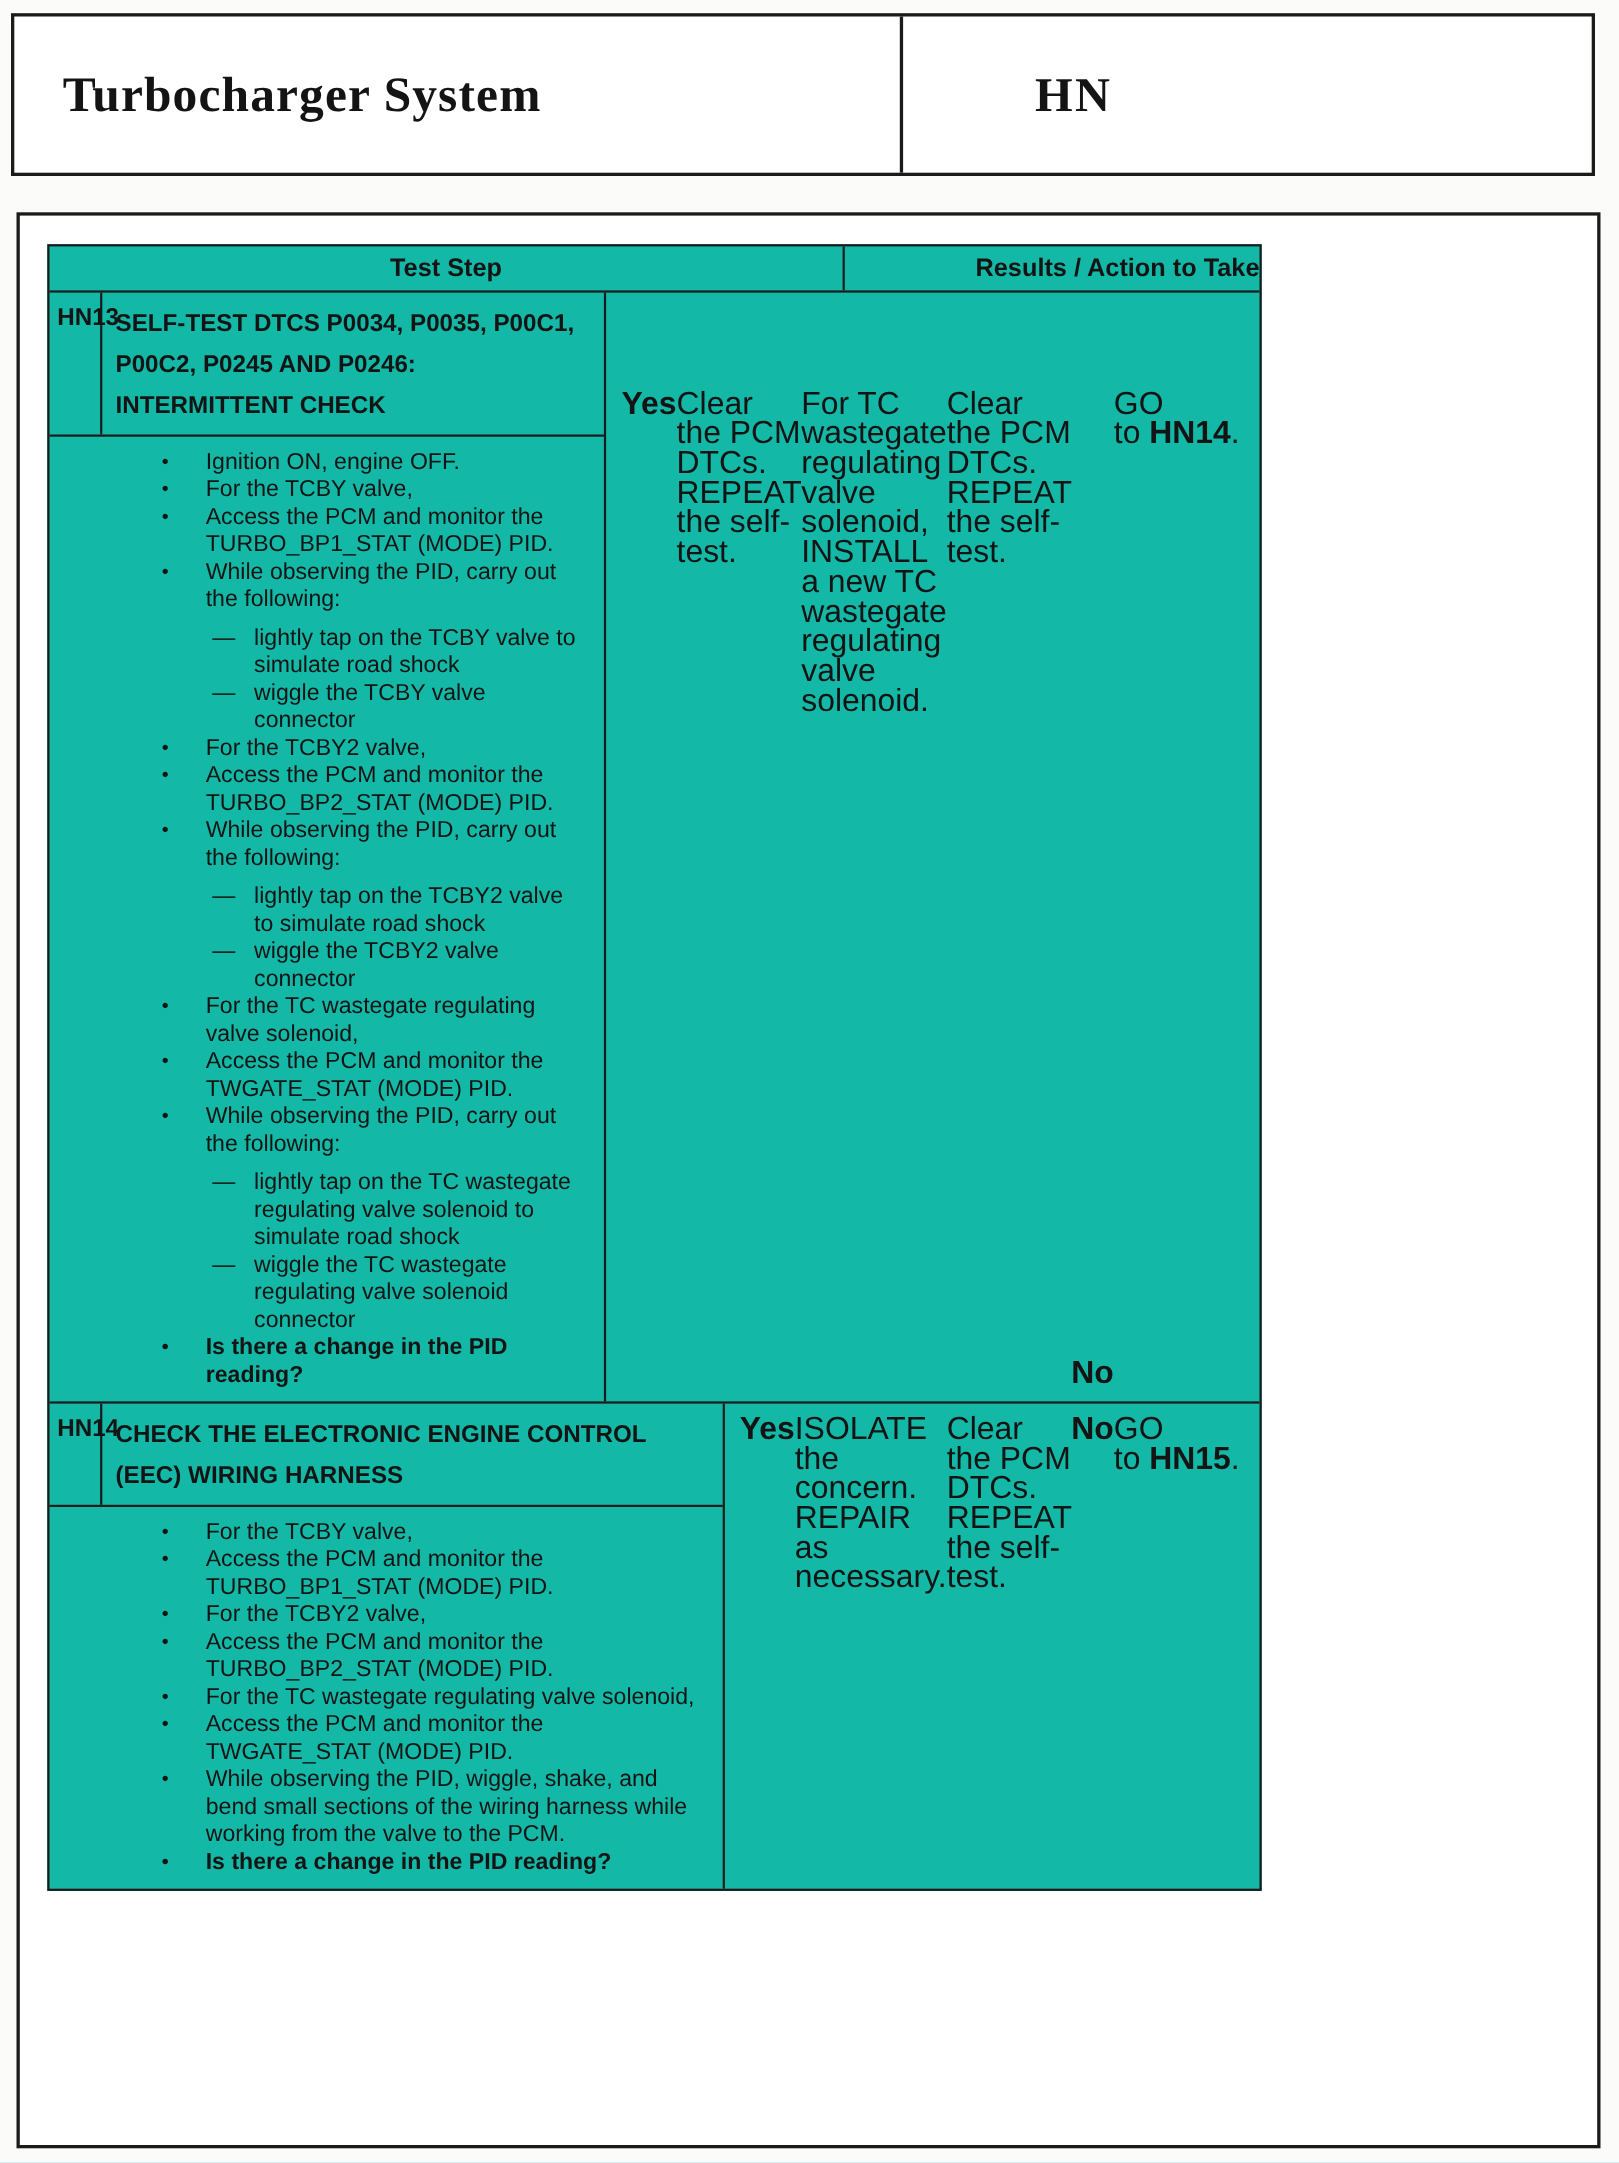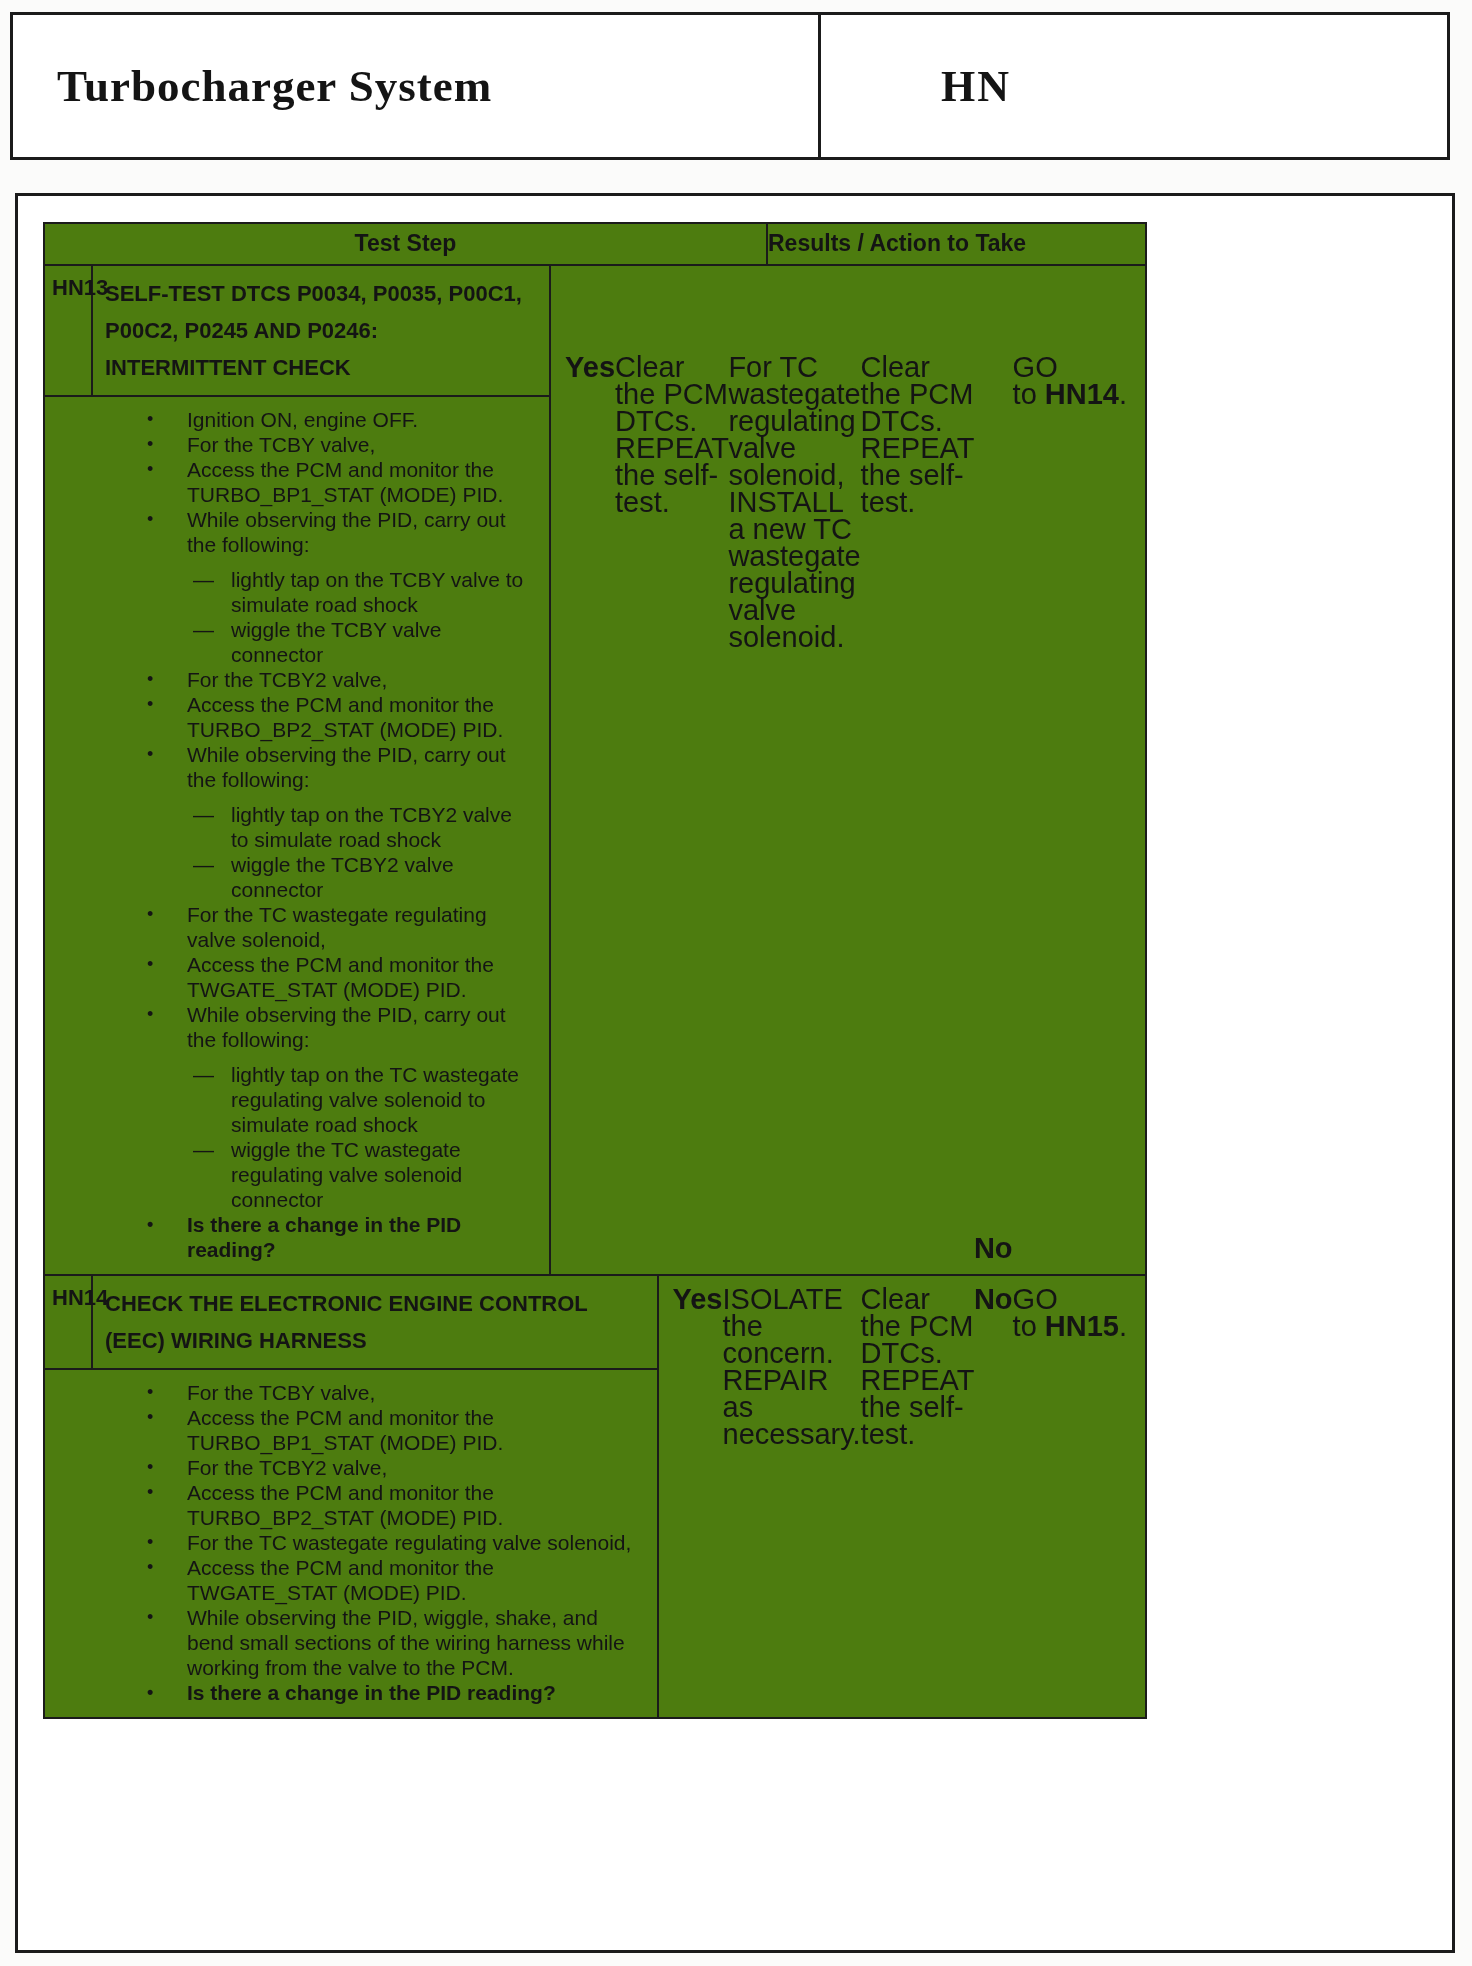--- a/index.html
+++ b/index.html
@@ -65,37 +65,37 @@
     background: #ffffff;
   }
 
   
   .pp-table {
     position: absolute;
     left: 25px;
     top: 26px;
     width: 1104px;
     border: 2px solid #1b1b1b;
-    background: #4d7c0f;
+    background: #14b8a6;
   }
   .pp-header-row {
     display: flex;
     border-bottom: 2px solid #1b1b1b;
     font-weight: bold;
     font-size: 23px;
   }
   .pp-h-left {
     width: 723px;
     border-right: 2px solid #1b1b1b;
     text-align: center;
     padding: 6px 0 7px 0;
   }
   .pp-h-right {
     flex: 1;
-    text-align: left;
+    text-align: right;
     padding: 6px 0 7px 0;
   }
 
   .pp-step { display: flex; }
   .pp-step + .pp-step { border-top: 2px solid #1b1b1b; }
 
   .pp-left {
     width: 723px;
     border-right: 2px solid #1b1b1b;
     display: flex;

